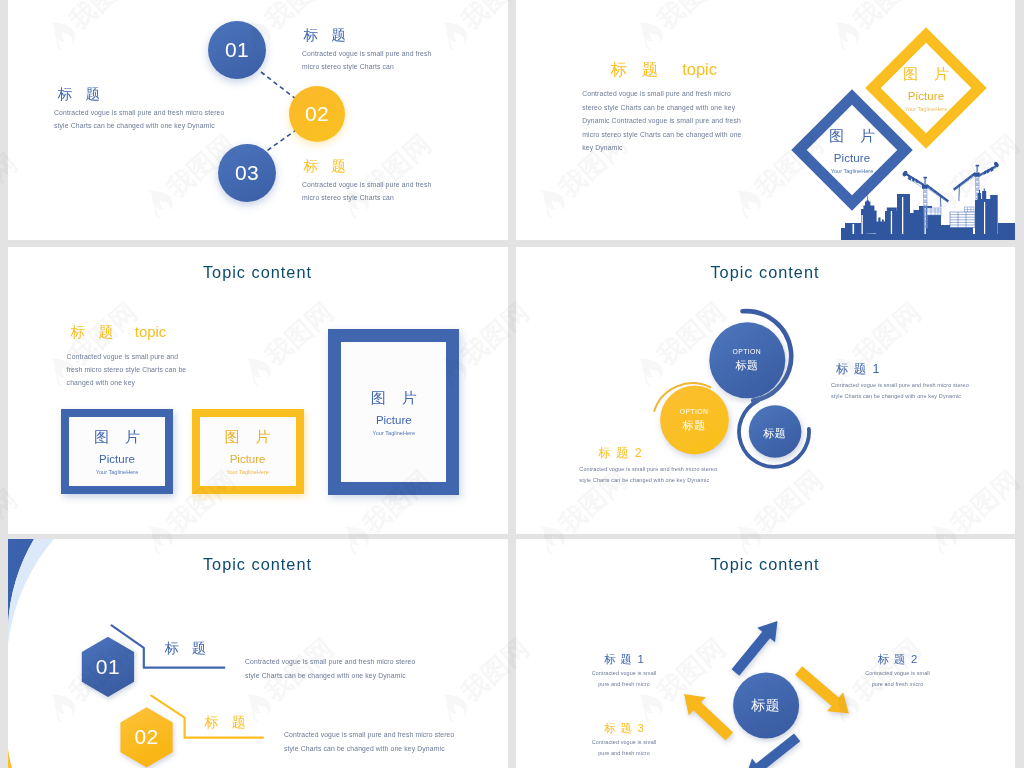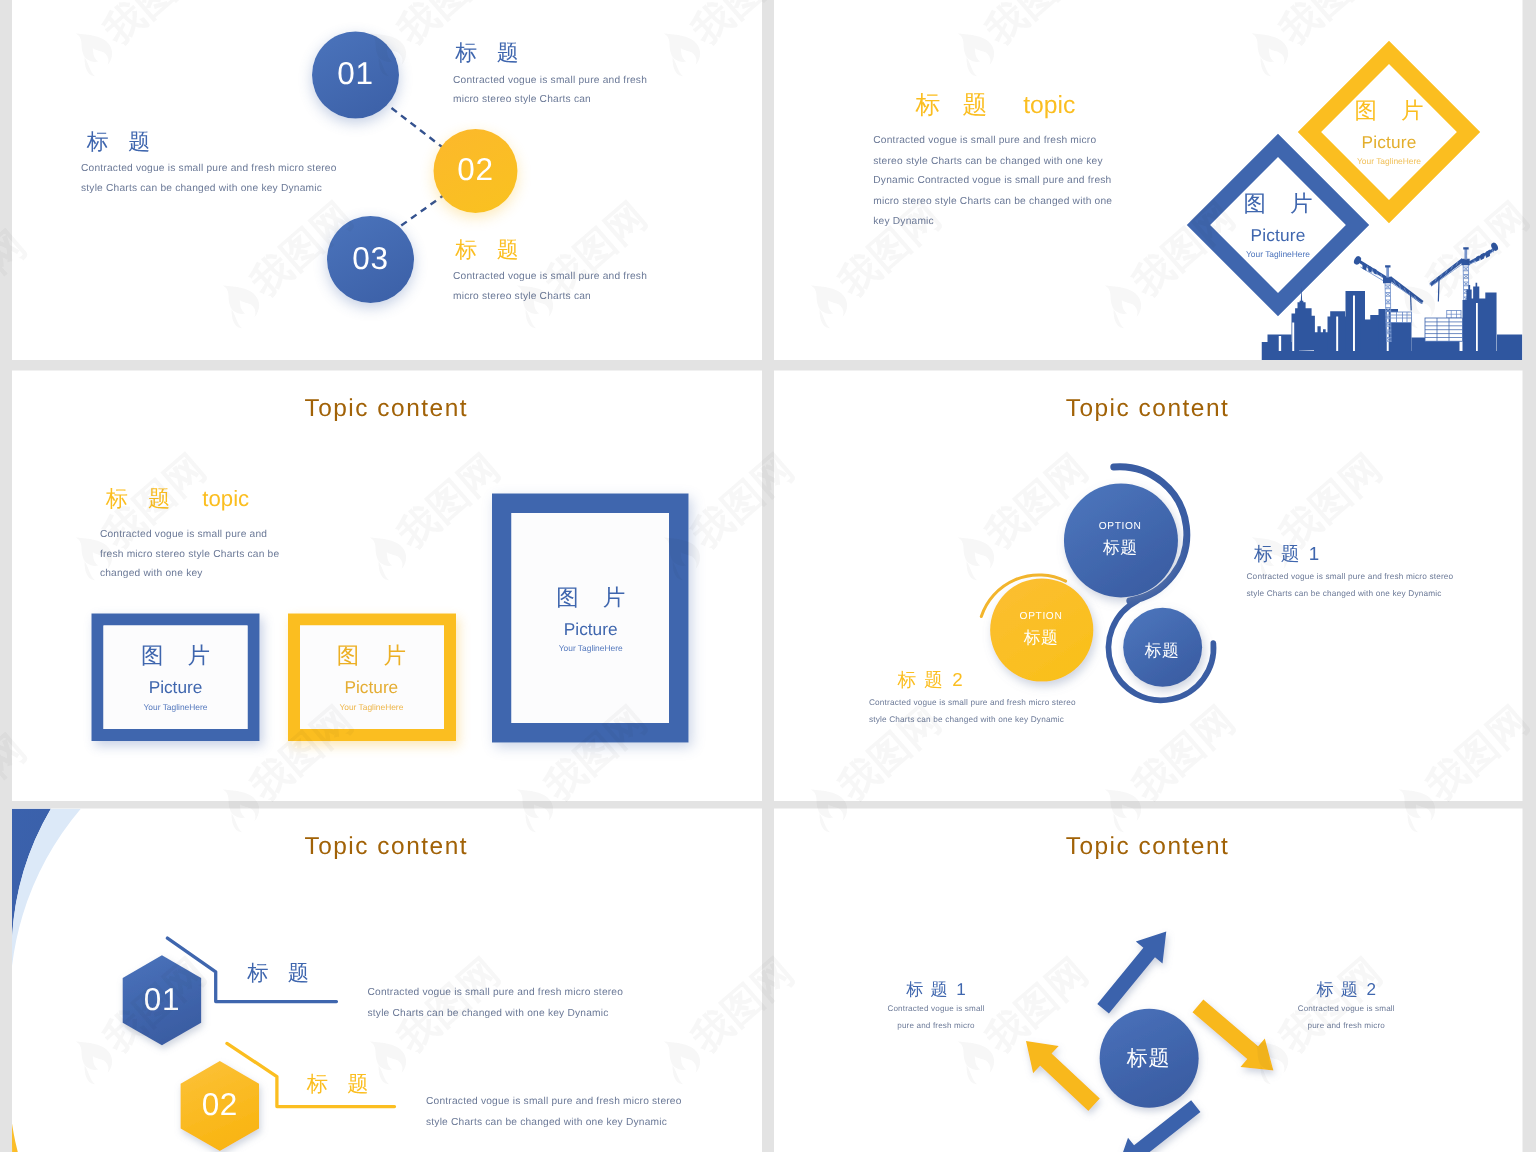--- a/index.html
+++ b/index.html
@@ -28,21 +28,21 @@
   
   .wm-layer{position:absolute;left:0;top:0;width:1024px;height:768px;
             pointer-events:none;overflow:hidden;mix-blend-mode:multiply;}
   .wm{position:absolute;transform:rotate(-41deg);transform-origin:0 0;
       white-space:nowrap;color:#f4f4f4;font-size:26px;font-weight:700;
       letter-spacing:.02em;font-family:"Liberation Sans",sans-serif;opacity:.72;}
   .wm .flame{display:inline-block;width:26px;height:30px;vertical-align:-5px;
              margin-right:3px;}
 
   
-  .topic{font-family:"Liberation Sans",sans-serif;font-size:16.3px;color:#a16207;
+  .topic{font-family:"Liberation Sans",sans-serif;font-size:16.3px;color:#0c4a6e;
          letter-spacing:.062em;font-weight:400;}
 
   
   .s6-cn{transform:translate(-50%,-50%);color:#fff;font-size:14px;
          letter-spacing:.03em;font-family:"Liberation Sans",sans-serif;}
 
   
   .hex-num{transform:translate(-50%,-50%);color:#fff;font-size:21px;
            font-family:"Liberation Sans",sans-serif;letter-spacing:.02em;}
 
@@ -459,20 +459,27 @@
           <div>pure and fresh micro</div>
         </div>
     </div>
     <div class="abs" style="left:302px;top:113px;width:160px;text-align:center">
       <div class="cn-title" style="font-size:11.4px;color:#3f66ae"><span class="t-cn tight">标题</span><span class="t-sfx">2</span></div>
       <div class="body-txt" style="margin-top:1px;font-size:5.4px;line-height:10.9px">
           <div>Contracted  vogue is small</div>
           <div>pure and fresh micro</div>
         </div>
     </div>
+    <div class="abs" style="left:28.5px;top:182px;width:160px;text-align:center">
+      <div class="cn-title" style="font-size:11.4px;color:#fbbe20"><span class="t-cn tight">标题</span><span class="t-sfx">3</span></div>
+      <div class="body-txt" style="margin-top:1px;font-size:5.4px;line-height:10.9px">
+          <div>Contracted  vogue is small</div>
+          <div>pure and fresh micro</div>
+        </div>
+    </div>
   </div>
 </div>
 
 <div class="wm-layer">
     <div class="wm" style="left: 40px; top: 30px;"><span class="flame"><svg viewBox="0 0 26 30" width="26" height="30">
           <path fill="#f4f4f4" d="M13 0c2 6-3 8-5 13-2 4 0 9 4 11-1-4 1-6 3-9 1 4 4 5 4 9 0 3-2 5-4 6 6-1 10-5 10-11 0-7-6-12-12-19z"></path>
           <path fill="#f4f4f4" d="M7 16c-3 3-5 7-5 10 0 2 1 3 2 4-1-4 2-8 3-14z"></path>
         </svg></span><span>我图网</span></div>
     <div class="wm" style="left: 236px; top: 30px;"><span class="flame"><svg viewBox="0 0 26 30" width="26" height="30">
           <path fill="#f4f4f4" d="M13 0c2 6-3 8-5 13-2 4 0 9 4 11-1-4 1-6 3-9 1 4 4 5 4 9 0 3-2 5-4 6 6-1 10-5 10-11 0-7-6-12-12-19z"></path>

